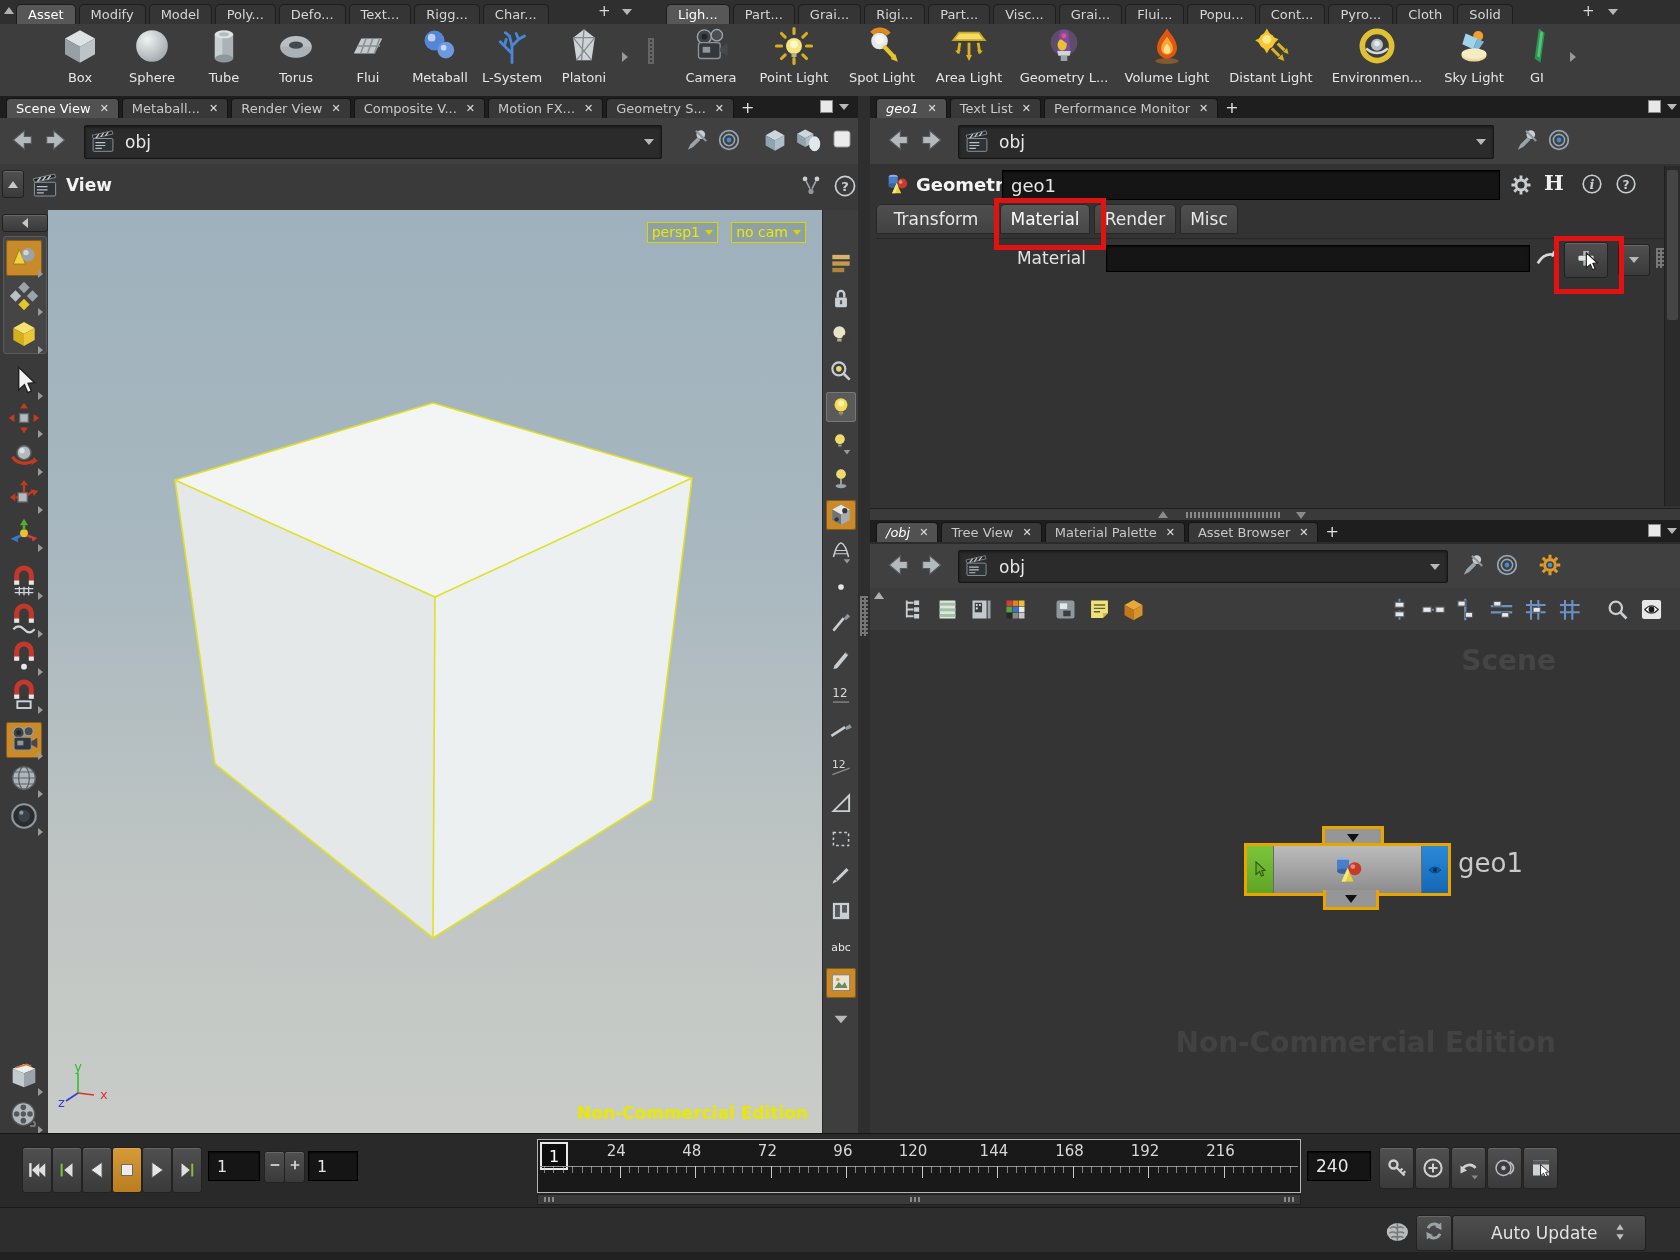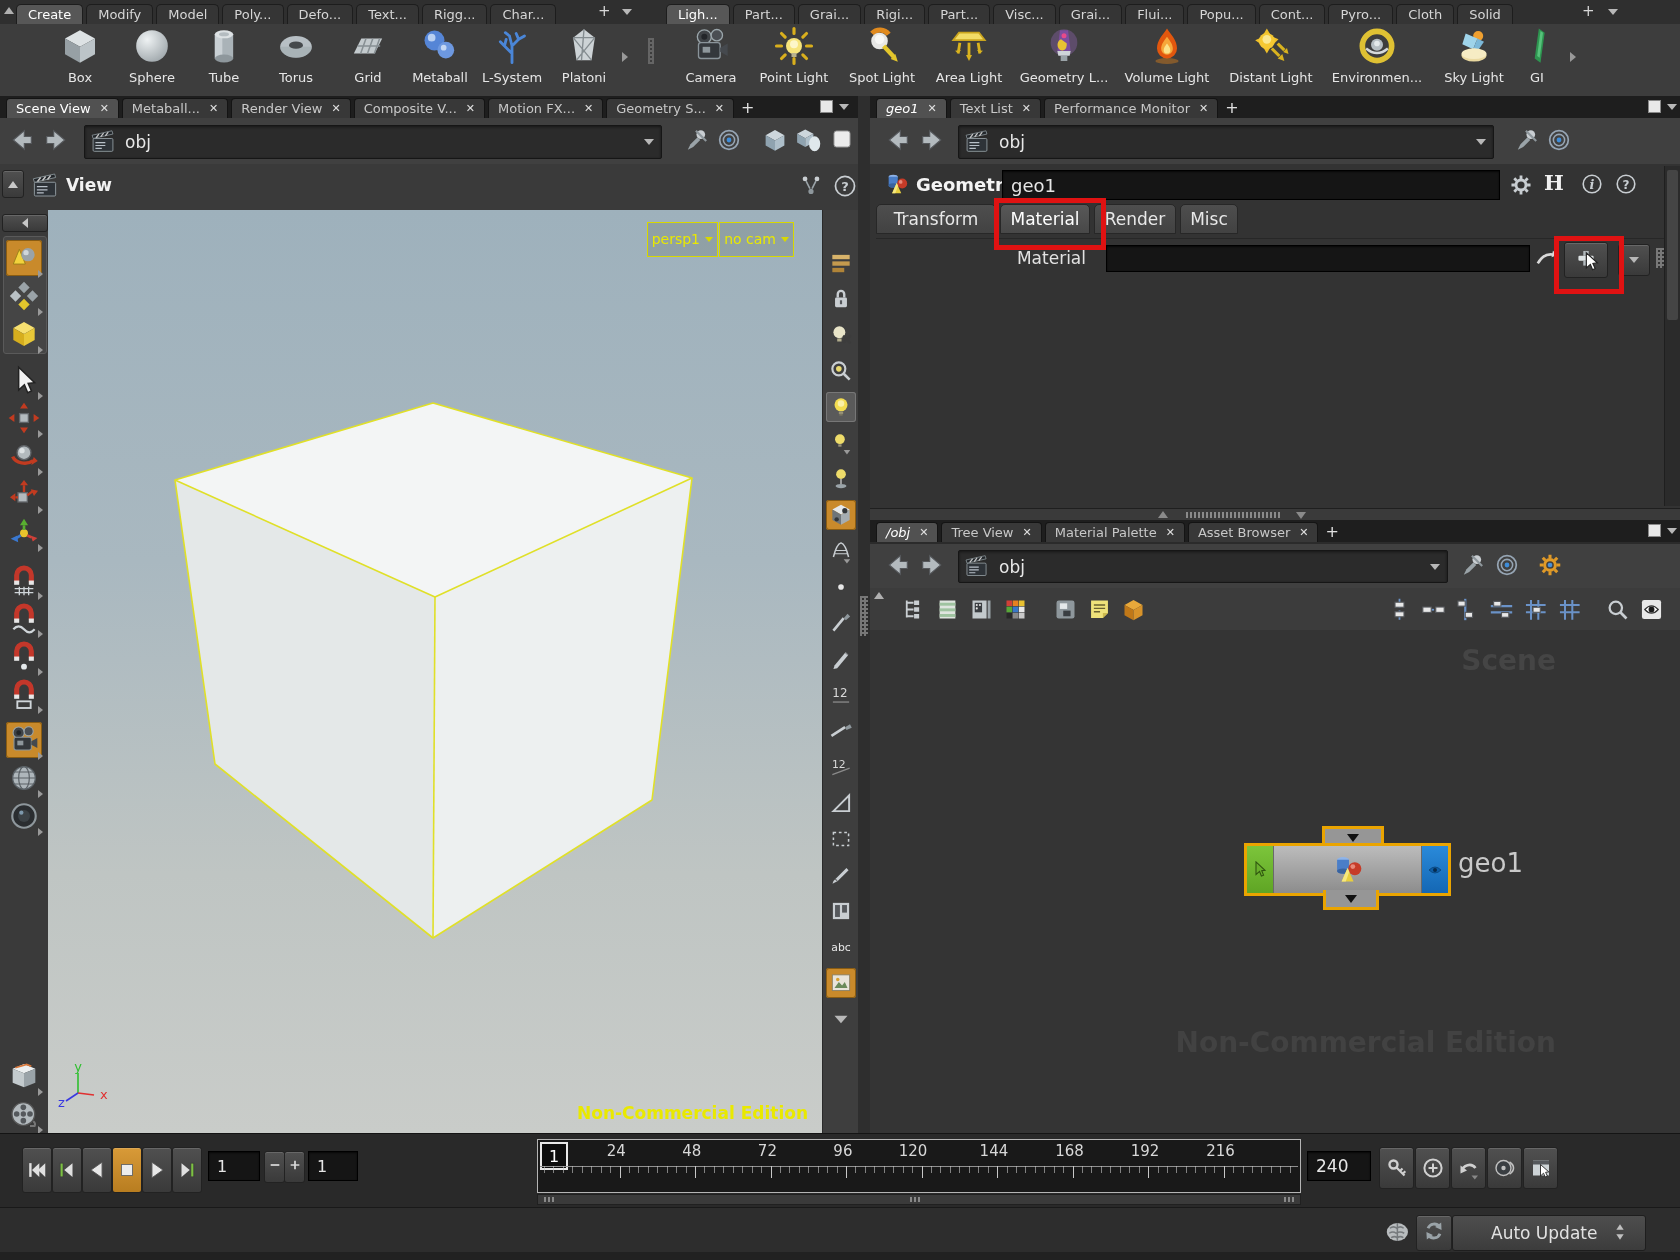--- a/index.html
+++ b/index.html
@@ -41,21 +41,21 @@
   .field{background:#151515;border:1px solid #000;box-shadow:inset 0 1px 2px rgba(0,0,0,.7);color:#e6e6e6;
          font-size:16px;font-family:"DejaVu Sans",sans-serif;padding:0 0 0 8px;box-sizing:border-box;}
   input.field{outline:none;}
   .red-annot{position:absolute;border:5px solid #e01212;pointer-events:none;z-index:50;}
   .grip{width:12px;height:18px;background:repeating-linear-gradient(#808080 0 2px,transparent 2px 4px);opacity:.8;}
   .grip2{background:repeating-linear-gradient(90deg,#8a8a8a 0 2px,transparent 2px 4px),repeating-linear-gradient(#8a8a8a 0 2px,transparent 2px 4px);}
   
   #viewport{position:absolute;left:48px;top:210px;width:774px;height:923px;
             background:linear-gradient(180deg,#9eb1bc 0%,#a9b8c0 38%,#bfc5c3 72%,#c9ccc9 100%);}
   .cam-label{position:absolute;top:12px;height:19px;line-height:19px;border:1px solid #d8d800;color:#e9e900;
-             font-size:14px;padding:7px 4px;background:rgba(80,84,60,.18);display:flex;align-items:center;}
+             font-size:14px;padding:0 4px;background:rgba(80,84,60,.18);display:flex;align-items:center;}
   .cam-label .cdd{width:0;height:0;border-left:4px solid transparent;border-right:4px solid transparent;border-top:5px solid #d8d800;margin-left:5px;}
   #vp-watermark{position:absolute;right:14px;bottom:10px;color:#e9e900;font-weight:bold;font-size:17px;}
   
   #left-toolbar{position:absolute;left:0;top:210px;width:48px;height:923px;background:#3a3a3a;border-right:1px solid #282828;}
   #right-toolbar{position:absolute;left:822px;top:210px;width:36px;height:923px;background:#3e3e3e;border-left:1px solid #2a2a2a;}
   .tb-item{position:absolute;border-radius:3px;display:flex;align-items:center;justify-content:center;}
   .tb-item.hl-orange{background:#c98a2b;box-shadow:inset 0 0 0 1px #8a5c12;}
   .tb-item.hl-raised{background:#5a5a5a;box-shadow:inset 0 0 0 1px #777;}
   .sub-arrow{position:absolute;right:-1px;bottom:-2px;width:0;height:0;border-top:4px solid transparent;border-bottom:4px solid transparent;border-left:5px solid #999;}
   
@@ -91,21 +91,21 @@
   .divider-h{position:absolute;left:870px;top:508px;width:810px;height:12px;background:#3a3a3a;border-top:1px solid #1f1f1f;border-bottom:1px solid #1f1f1f;}
 </style>
 </head>
 <body>
 
 <div id="app">
 
   <div id="shelf-row1">
     <div class="abs" style="left:4px;top:7px;width:0;height:0;border-left:5px solid transparent;border-right:5px solid transparent;border-bottom:7px solid #b0b0b0;"></div>
     <div class="shelf-tabs" style="left:16px;" id="shelf-tabs-left">
-        <div class="shelf-tab active">Create</div>
+        <div class="shelf-tab active">Asset</div>
         <div class="shelf-tab">Modify</div>
         <div class="shelf-tab">Model</div>
         <div class="shelf-tab">Poly...</div>
         <div class="shelf-tab">Defo...</div>
         <div class="shelf-tab">Text...</div>
         <div class="shelf-tab">Rigg...</div>
         <div class="shelf-tab">Char...</div>
       </div>
     <div class="abs mini-btn" style="left:598px;top:1px;">+</div>
     <div class="abs tri-dn" style="left:622px;top:9px;"></div>
@@ -166,21 +166,21 @@
               <path d="M2.5 12.5 a9.5 6.5 0 0 0 19 0" fill="#9aa3a8" opacity=".45"></path>
               <ellipse cx="12" cy="11.5" rx="4.2" ry="2.2" fill="#45494c"></ellipse>
             </svg></div>
           <div class="lb">Torus</div>
         </div>
         <div class="shelf-tool" style="left: 332px; width: 72px;">
           <div class="ic"><svg width="40" height="40" viewBox="0 0 24 24">
               <polygon points="8,7.5 20.5,7.5 16,16.5 3.5,16.5" fill="#c3cacd"></polygon>
               <path d="M5.8 12 h13.5 M10.8 7.5 l-3.2 9 M14.9 7.5 l-3.2 9 M19 7.5 l-3.2 9" stroke="#878f93" stroke-width=".9" fill="none"></path>
             </svg></div>
-          <div class="lb">Grid</div>
+          <div class="lb">Flui</div>
         </div>
         <div class="shelf-tool" style="left: 404px; width: 72px;">
           <div class="ic"><svg width="40" height="40" viewBox="0 0 24 24">
               <circle cx="8.7" cy="8.7" r="6" fill="#5585d6"></circle>
               <circle cx="7" cy="7" r="2.3" fill="#b9d0f2"></circle>
               <circle cx="15.5" cy="14.5" r="5" fill="#6d98e0"></circle>
               <circle cx="14.2" cy="13" r="1.7" fill="#c4d7f4"></circle>
             </svg></div>
           <div class="lb">Metaball</div>
         </div>
@@ -648,21 +648,21 @@
       <g fill="none" stroke="#e0e028" stroke-width="1.6" stroke-linejoin="round">
         <polygon points="385,193 644,268 387,387 127,270"></polygon>
         <polyline points="127,270 167,554 385,728 604,590 644,268"></polyline>
         <polyline points="387,387 385,728"></polyline>
       </g>
     </svg>
     <div class="cam-label" style="right:104px;">
       <span>persp1</span>
         <span class="cdd"></span>
     </div>
-    <div class="cam-label" style="right:28px;">
+    <div class="cam-label" style="right:16px;">
       <span>no cam</span>
         <span class="cdd"></span>
     </div>
     <svg width="60" height="48" viewBox="0 0 60 48" style="position:absolute;left:8px;bottom:22px;">
       <path d="M22 30 V10" stroke="#2fbf2f" stroke-width="1.6"></path>
       <path d="M22 30 L38 32" stroke="#e03030" stroke-width="1.6"></path>
       <path d="M22 30 L10 38" stroke="#3838e0" stroke-width="1.6"></path>
       <text x="22" y="8" font-size="13" fill="#2fbf2f" text-anchor="middle">y</text>
       <text x="44" y="36" font-size="13" fill="#e03030">x</text>
       <text x="2" y="44" font-size="13" fill="#3838e0">z</text>

